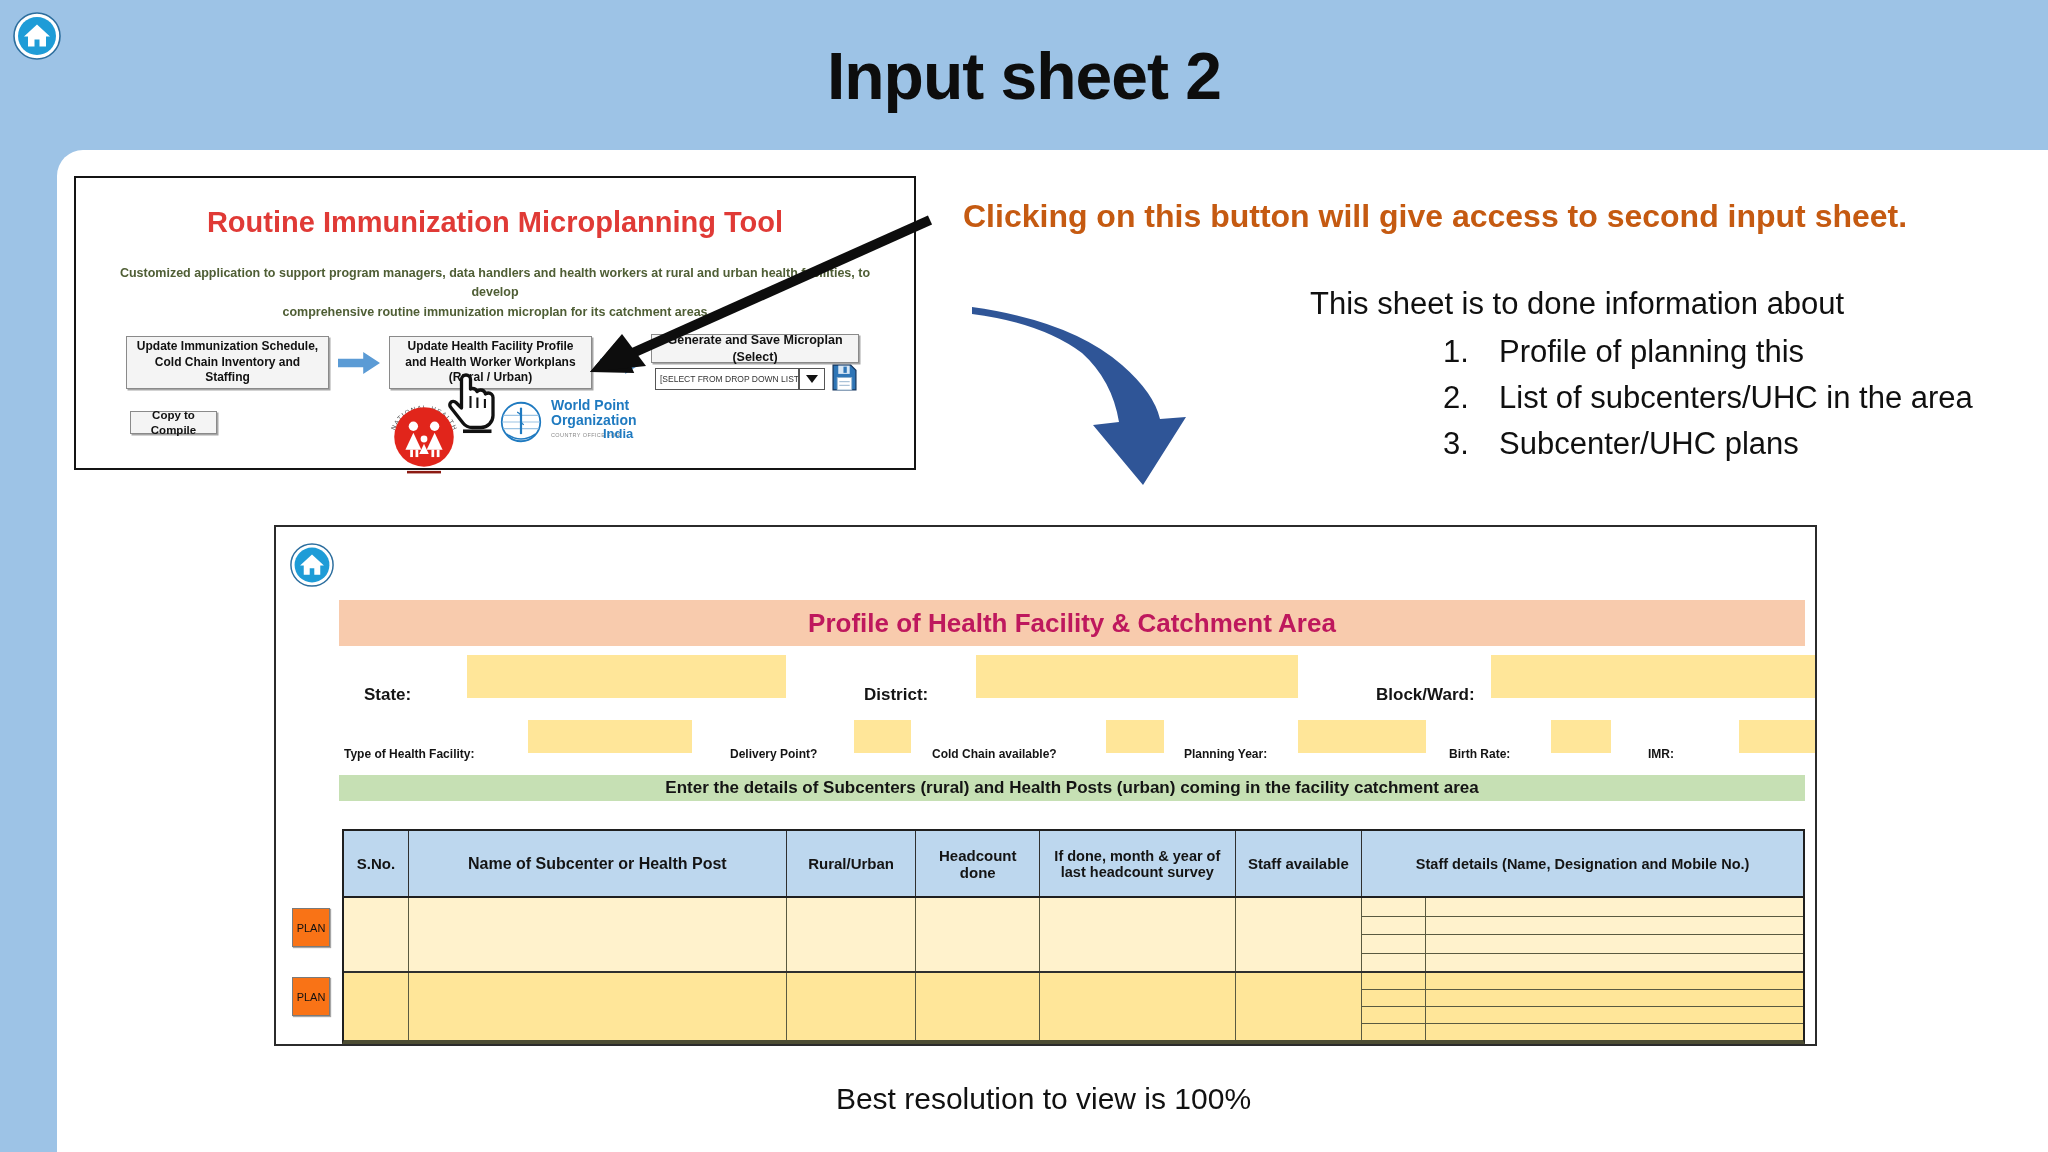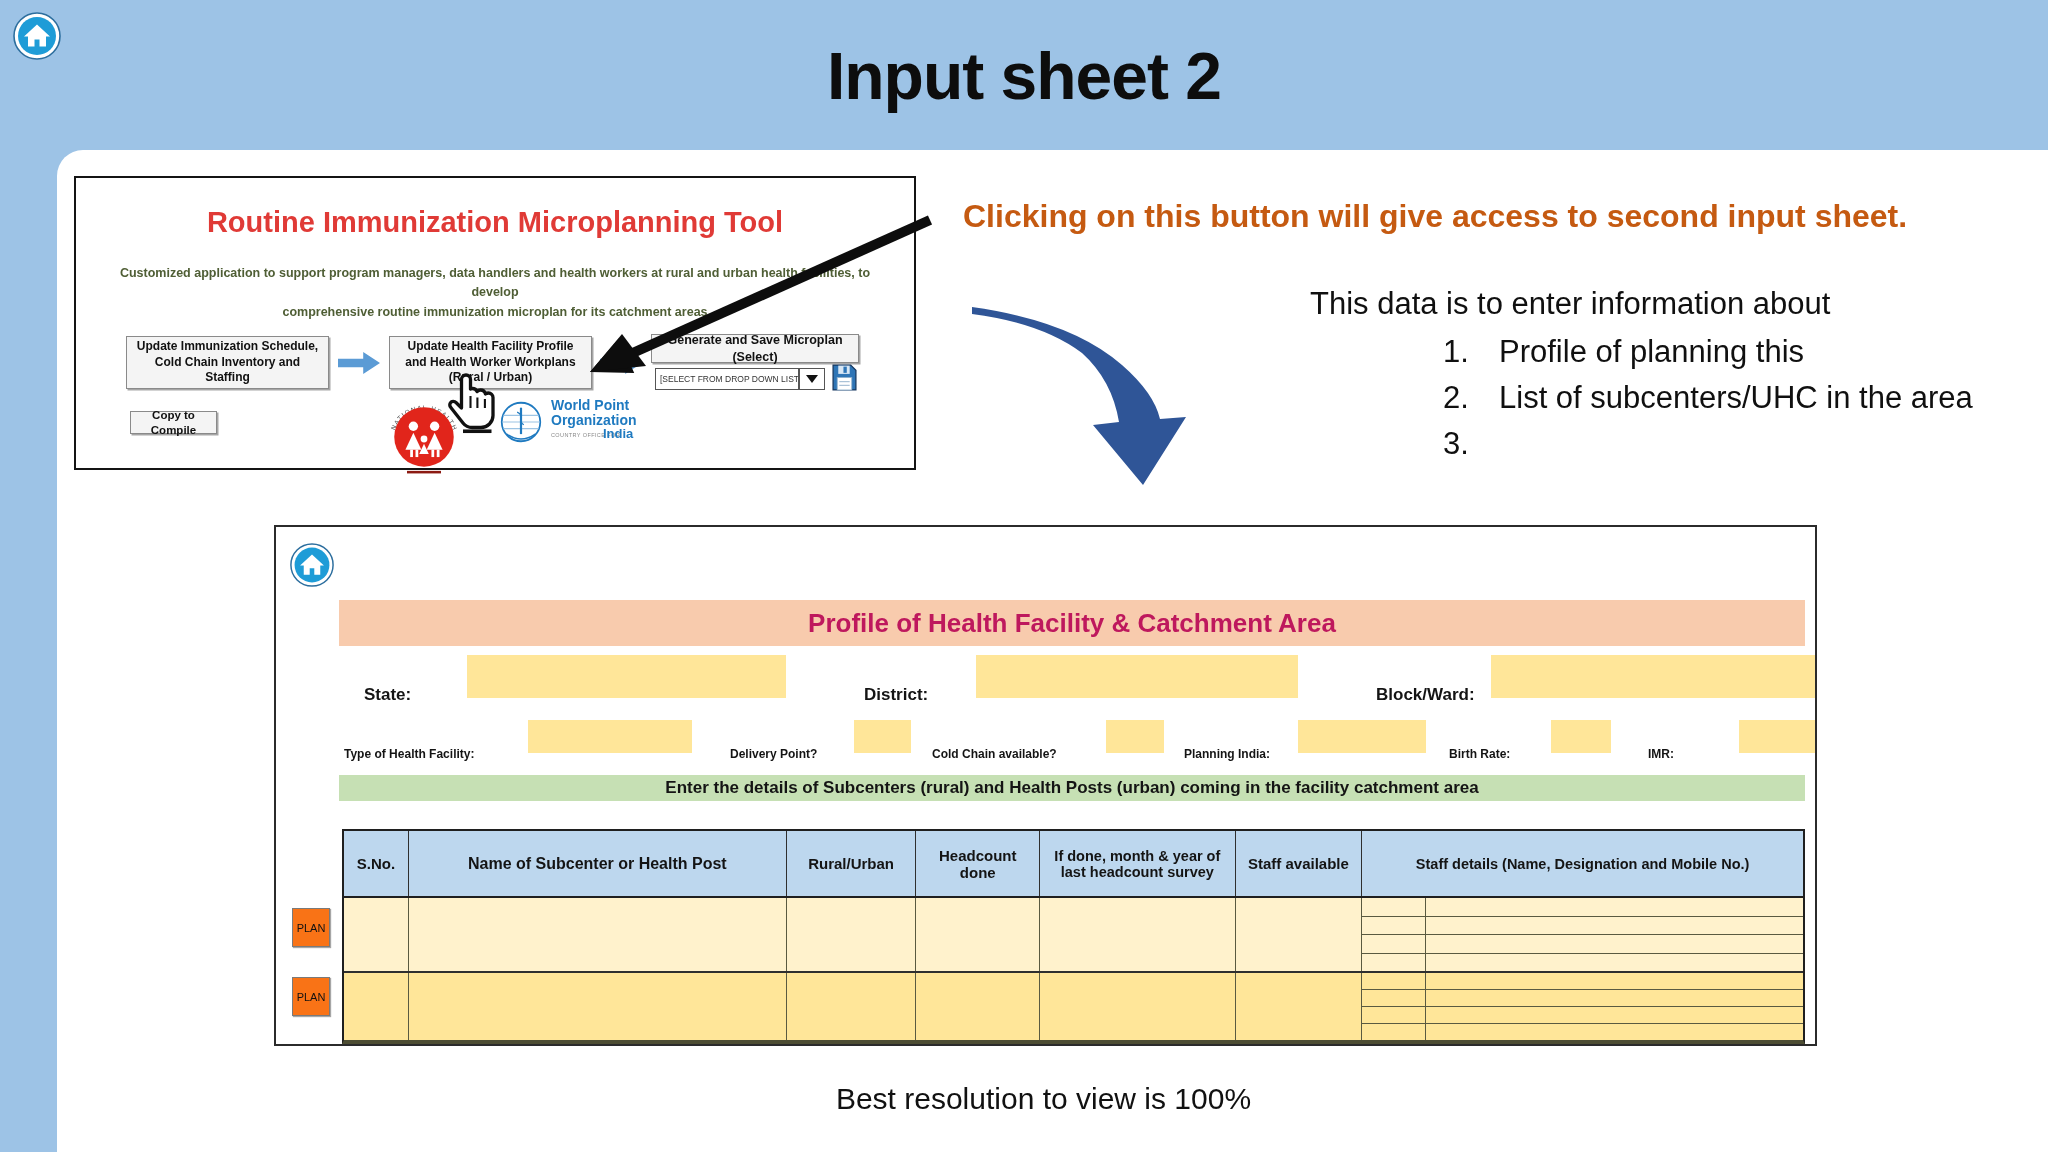--- a/index.html
+++ b/index.html
@@ -156,32 +156,33 @@
       <path d="M12 2 C10.3 2 9 3.3 9 5 L9 24 L5.5 20.5 C4.3 19.3 2.4 19.3 1.6 20.6 C1 21.6 1.2 22.9 2 23.8 L10 34 C11.5 35.9 13.8 37 16.2 37 L22 37 C26.4 37 30 33.4 30 29 L30 17 C30 15.3 28.7 14 27 14 C26.2 14 25.5 14.3 25 14.7 C24.6 13.2 23.3 12 21.7 12 C20.8 12 20 12.4 19.4 13 C18.9 11.8 17.7 11 16.3 11 C15.8 11 15.4 11.1 15 11.3 L15 5 C15 3.3 13.7 2 12 2 Z" fill="#ffffff" stroke="#111111" stroke-width="2.2" stroke-linejoin="round"></path>
       <line x1="15" y1="16" x2="15" y2="24" stroke="#111" stroke-width="1.4"></line>
       <line x1="19.6" y1="17" x2="19.6" y2="24" stroke="#111" stroke-width="1.4"></line>
       <line x1="24.6" y1="18" x2="24.6" y2="24" stroke="#111" stroke-width="1.4"></line>
       <line x1="10" y1="39.5" x2="29" y2="39.5" stroke="#111" stroke-width="2.4"></line>
     </svg>
   </div>
 </div>
 
 <div class="abs callout">Clicking on this button will give access to second input sheet.</div>
-<div class="abs info-head">This data is to enter information about</div>
+<div class="abs info-head">This sheet is to done information about</div>
 <div class="abs info-list">
   <div class="info-row">
     <span class="num">1.</span>
     <span>Profile of planning this</span>
   </div>
   <div class="info-row">
     <span class="num">2.</span>
     <span>List of subcenters/UHC in the area</span>
   </div>
   <div class="info-row">
     <span class="num">3.</span>
+    <span>Subcenter/UHC plans</span>
   </div>
 </div>
 
 <div class="abs sheet-window">
   <div class="abs home-btn" style="left:14px;top:16px;width:44px;height:44px;">
     <svg viewBox="0 0 48 48">
       <circle cx="24" cy="24" r="23" fill="#ffffff" stroke="#2c6e9e" stroke-width="1.6"></circle>
       <circle cx="24" cy="24" r="19" fill="#1e9cd7"></circle>
       <path d="M24 12.5 L37 24.5 L33 24.5 L33 34.5 L26.5 34.5 L26.5 27.5 L21.5 27.5 L21.5 34.5 L15 34.5 L15 24.5 L11 24.5 Z" fill="#ffffff"></path>
     </svg>
@@ -195,21 +196,21 @@
   <div class="abs ybox" style="left:700px;top:128px;width:322px;height:43px;"></div>
   <div class="abs fld-label lab1" style="left:1100px;top:138px;">Block/Ward:</div>
   <div class="abs ybox" style="left:1215px;top:128px;width:324px;height:43px;"></div>
 
   <div class="abs fld-label lab2" style="left:68px;top:200px;">Type of Health Facility:</div>
   <div class="abs ybox" style="left:252px;top:193px;width:164px;height:33px;"></div>
   <div class="abs fld-label lab2" style="left:454px;top:200px;">Delivery Point?</div>
   <div class="abs ybox" style="left:578px;top:193px;width:57px;height:33px;"></div>
   <div class="abs fld-label lab2" style="left:656px;top:200px;">Cold Chain available?</div>
   <div class="abs ybox" style="left:830px;top:193px;width:58px;height:33px;"></div>
-  <div class="abs fld-label lab2" style="left:908px;top:200px;">Planning India:</div>
+  <div class="abs fld-label lab2" style="left:908px;top:200px;">Planning Year:</div>
   <div class="abs ybox" style="left:1022px;top:193px;width:128px;height:33px;"></div>
   <div class="abs fld-label lab2" style="left:1173px;top:200px;">Birth Rate:</div>
   <div class="abs ybox" style="left:1275px;top:193px;width:60px;height:33px;"></div>
   <div class="abs fld-label lab2" style="left:1372px;top:200px;">IMR:</div>
   <div class="abs ybox" style="left:1463px;top:193px;width:76px;height:33px;"></div>
 
   <div class="abs sheet-table">
     <div class="thead">
       <div class="th" style="width:65px;font-size:15px;">S.No.</div>
       <div class="th" style="width:379px;font-size:16px;">Name of Subcenter or Health Post</div>

